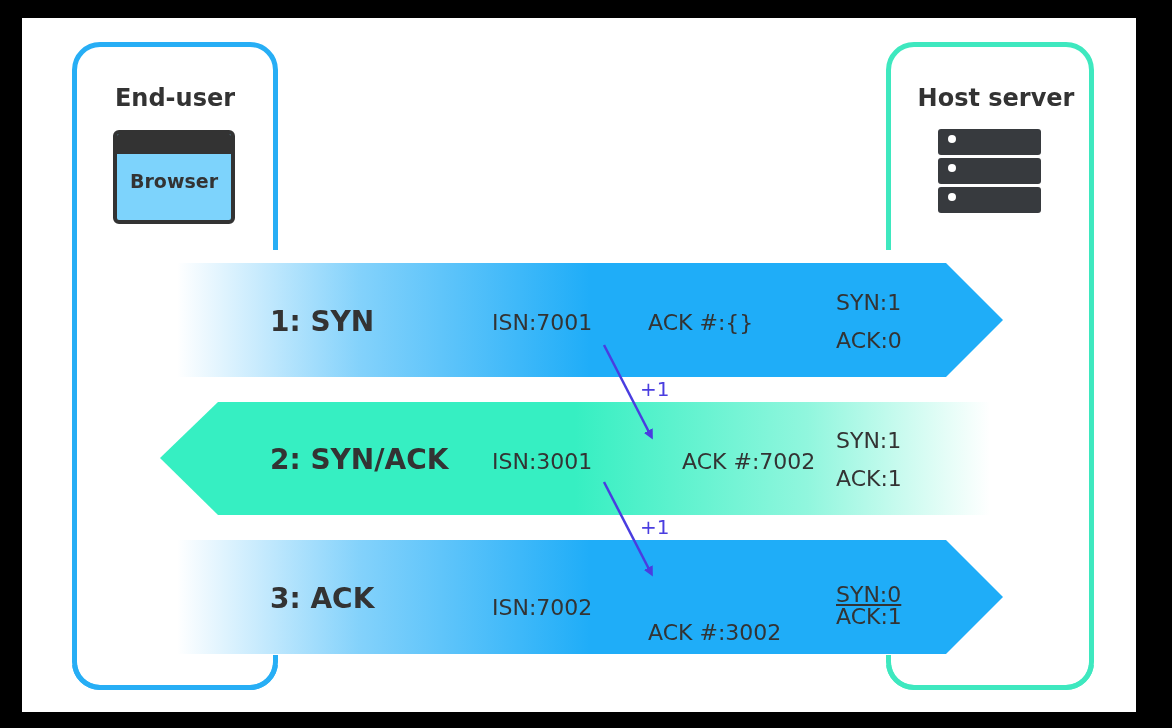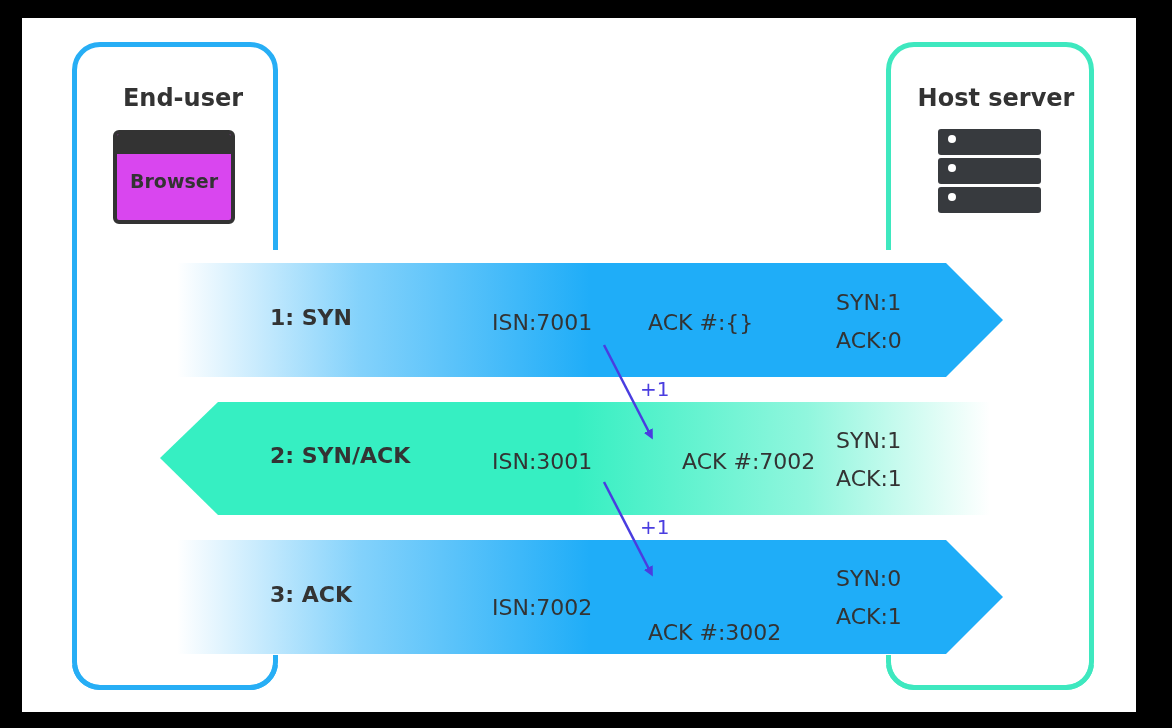--- a/index.html
+++ b/index.html
@@ -18,36 +18,36 @@
   }
   .frame.left { left: 72px; top: 42px; width: 206px; height: 648px; border-color: #27aef5; }
   .frame.right { left: 886px; top: 42px; width: 208px; height: 648px; border-color: #3ee8bf; }
   .frame-title {
     position: absolute; font-weight: bold; color: #333; font-size: 24px;
     white-space: nowrap; text-align: center;
   }
   .browser-icon {
     position: absolute; left: 113px; top: 130px; width: 122px; height: 94px;
     box-sizing: border-box; border: 4px solid #333; border-radius: 6px;
-    background: #d946ef; overflow: hidden;
+    background: #7dd3fc; overflow: hidden;
   }
   .browser-icon .bar { height: 20px; background: #333; }
   .browser-icon .lbl {
     text-align: center; font-weight: bold; color: #333; font-size: 19px; margin-top: 16px;
   }
   .server-icon { position: absolute; left: 938px; top: 129px; width: 103px; }
   .server-icon .unit {
     height: 26px; background: #373a3e; border-radius: 3px; margin-bottom: 3px; position: relative;
   }
   .server-icon .unit .dot {
     position: absolute; left: 10px; top: 6px; width: 8px; height: 8px; border-radius: 50%; background: #fff;
   }
   svg.bands { position: absolute; left: 0; top: 0; }
   .txt { position: absolute; color: #333; white-space: nowrap; }
-  .step { font-weight: bold; font-size: 22px; }
+  .step { font-weight: bold; font-size: 28px; }
   .val { font-size: 22px; }
   .plus { position: absolute; color: #4a3de0; font-size: 20px; }
 </style>
 </head>
 <body>
 
 <div class="panel"></div>
 
 <div class="frame left"></div>
 <div class="frame right"></div>
@@ -78,21 +78,21 @@
   <path d="M177,540 L946,540 L1003,597 L946,654 L177,654 Z" fill="url(#gBlue)"></path>
   <line x1="604" y1="345" x2="651" y2="436" stroke="#4a3de0" stroke-width="2.5" marker-end="url(#arrowHead)"></line>
   <line x1="604" y1="482" x2="651" y2="573" stroke="#4a3de0" stroke-width="2.5" marker-end="url(#arrowHead)"></line>
 </svg>
 
 <div style="position:absolute;left:72px;top:655px;width:206px;height:35px;box-sizing:border-box;border:5px solid #27aef5;border-top:none;border-radius:0 0 28px 28px;"></div>
 <div style="position:absolute;left:886px;top:655px;width:208px;height:35px;box-sizing:border-box;border:5px solid #3ee8bf;border-top:none;border-radius:0 0 28px 28px;"></div>
 <div style="position:absolute;left:72px;top:240px;width:5px;height:420px;background:#27aef5;"></div>
 <div style="position:absolute;left:1089px;top:240px;width:5px;height:420px;background:#3ee8bf;"></div>
 
-<div class="frame-title" style="left:72px;top:84px;width:206px;padding-left:8px;">End-user</div>
+<div class="frame-title" style="left:72px;top:84px;width:206px;">End-user</div>
 <div class="frame-title" style="left:886px;top:84px;width:220px;">Host server</div>
 
 <div class="browser-icon">
   <div class="bar"></div>
   <div class="lbl">Browser</div>
 </div>
 
 <div class="server-icon">
   <div class="unit">
       <span class="dot"></span>
@@ -113,17 +113,17 @@
 
 <div class="txt step" style="left:270px;top:443px;">2: SYN/ACK</div>
 <div class="txt val" style="left:492px;top:449px;">ISN:3001</div>
 <div class="txt val" style="left:648px;top:449px;margin-left:34px;">ACK #:7002</div>
 <div class="txt val" style="left:836px;top:428px;">SYN:1</div>
 <div class="txt val" style="left:836px;top:466px;">ACK:1</div>
 
 <div class="txt step" style="left:270px;top:582px;text-align:center;">3: ACK</div>
 <div class="txt val" style="left:492px;top:587px;margin-top:8px;">ISN:7002</div>
 <div class="txt val" style="left:648px;top:620px;">ACK #:3002</div>
-<div class="txt val" style="left:836px;top:566px;">SYN:0</div>
+<div class="txt val" style="left:836px;top:582px;text-decoration:underline;">SYN:0</div>
 <div class="txt val" style="left:836px;top:604px;">ACK:1</div>
 
 <div class="plus" style="left:640px;top:377px;">+1</div>
 <div class="plus" style="left:640px;top:515px;">+1</div>
 
 </body></html>

